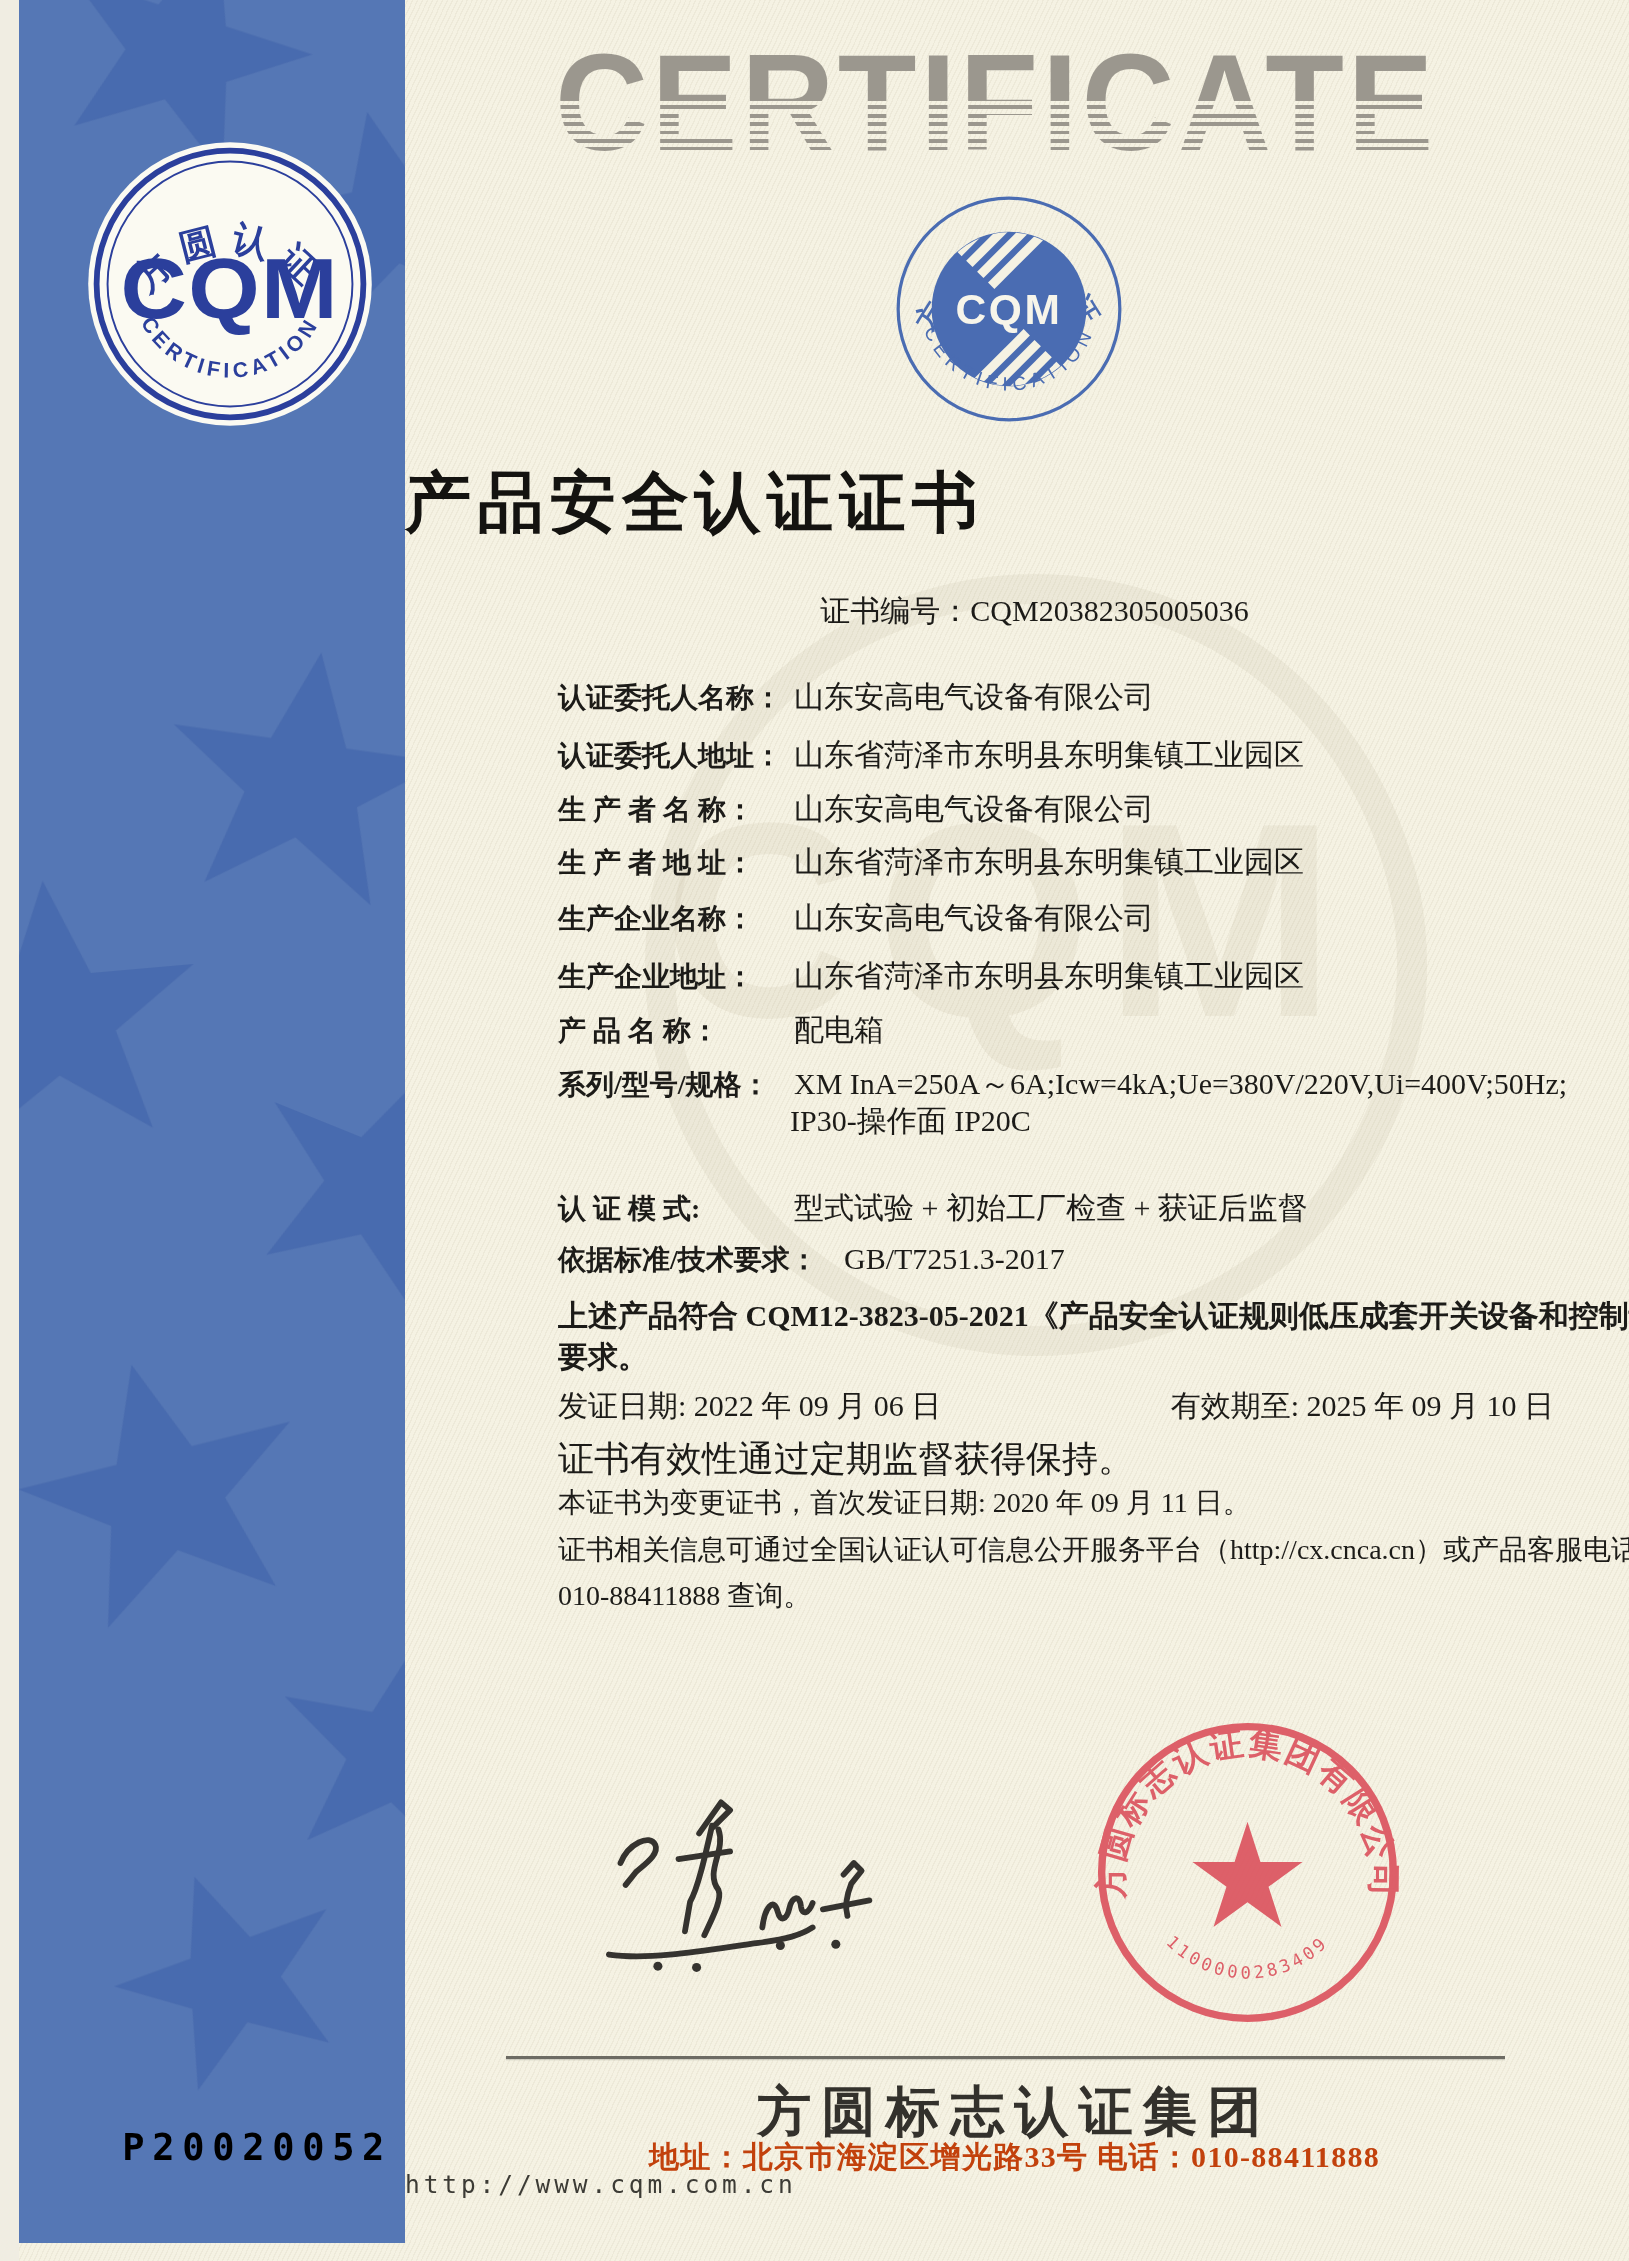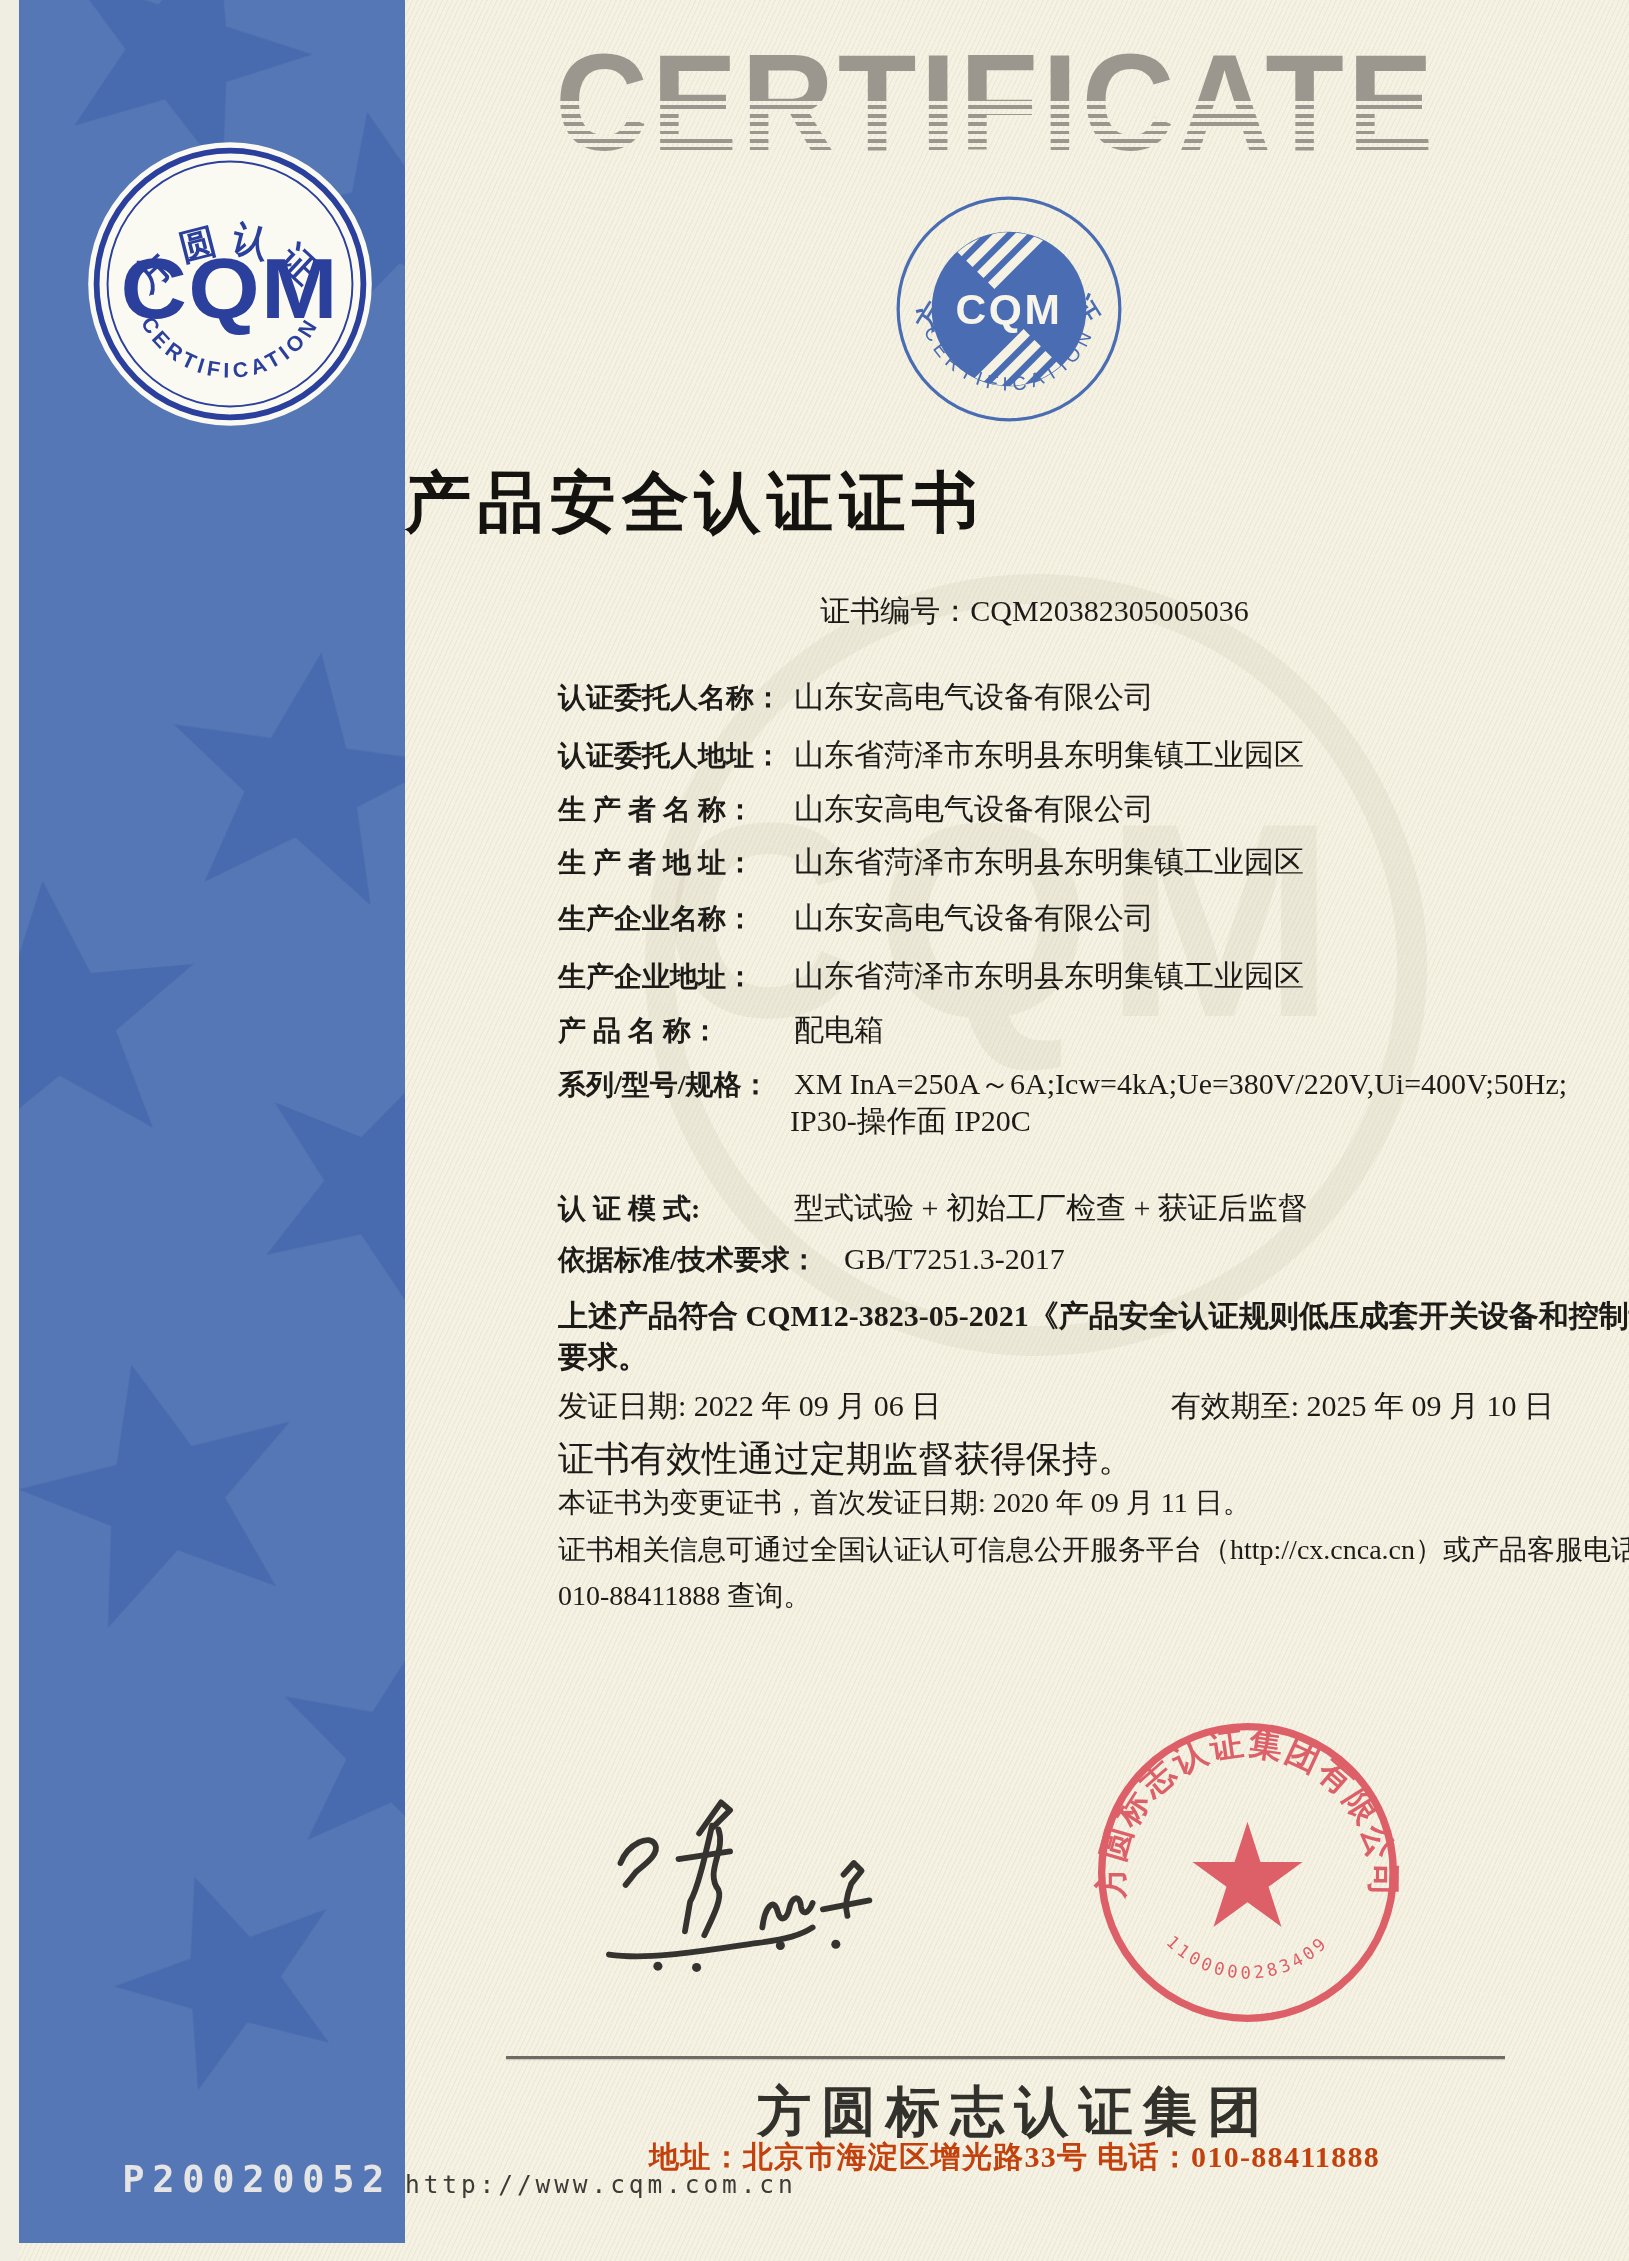--- a/index.html
+++ b/index.html
@@ -7,21 +7,21 @@
         background:#f5f2e3;
         font-family:"Liberation Serif","DejaVu Serif",serif;color:#1c1b18;}
   .texture{position:absolute;inset:0;
         background:repeating-linear-gradient(115deg,rgba(184,174,146,.13) 0 1.3px,rgba(0,0,0,0) 1.3px 4.5px);
         pointer-events:none;}
   .edge-strip{position:absolute;left:0;top:0;width:19.3px;height:2261px;background:#f0ede2;}
   .sidebar{position:absolute;left:19.3px;top:0;width:386px;height:2243px;background:#5577b5;overflow:hidden;}
   .sidebar svg.stars{position:absolute;left:0;top:0;}
   .print-no{position:absolute;left:103px;top:2126px;width:297px;
         font-family:"DejaVu Sans Mono","Liberation Mono",monospace;
-        font-size:37px;letter-spacing:7.7px;color:#e5e5e5;font-weight:bold;margin-top:32px;}
+        font-size:37px;letter-spacing:7.7px;color:#000000;font-weight:bold;}
   .sidebar-badge{position:absolute;left:66px;top:139px;}
   .center-badge{position:absolute;left:893px;top:193px;}
   .banner{position:absolute;left:361px;top:34px;width:1270px;text-align:center;
         font-family:"Liberation Sans","DejaVu Sans",sans-serif;font-weight:bold;
         font-size:137px;line-height:1;letter-spacing:3.9px;
         transform:scaleX(.94);transform-origin:center;
         background-image:
           linear-gradient(#9b978e,#9b978e),
           repeating-linear-gradient(to bottom,#9b978e 0 3.9px,rgba(155,151,142,0) 3.9px 8.4px);
         background-size:100% 46%,100% 54%;

